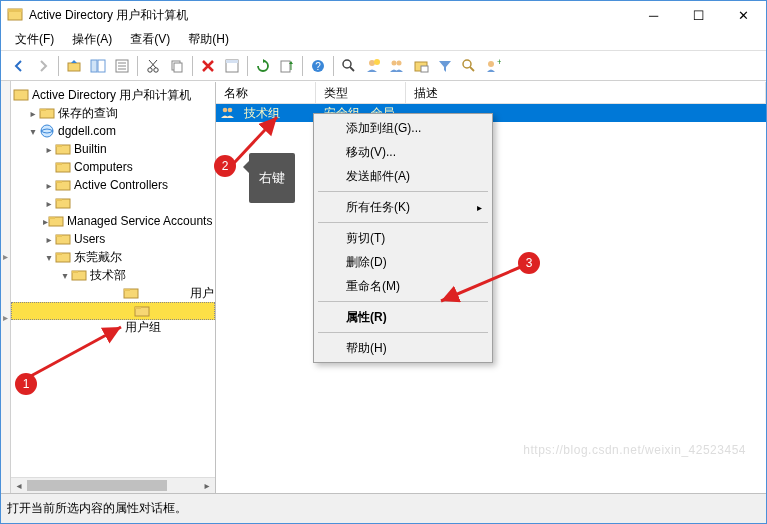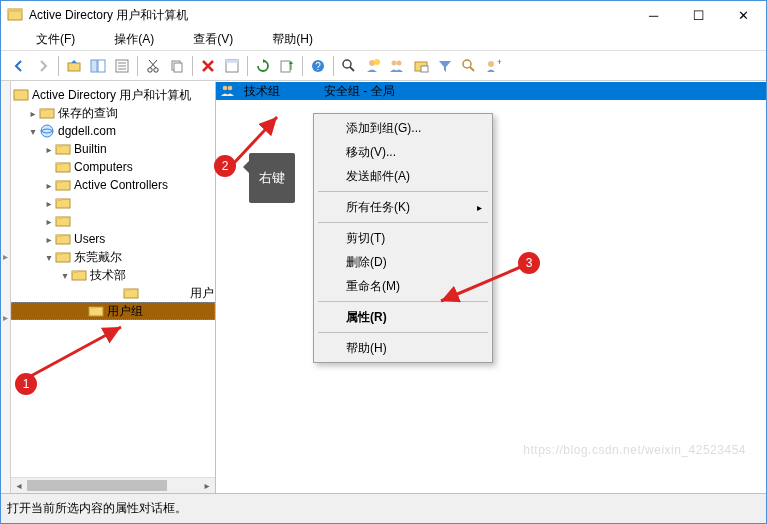--- a/index.html
+++ b/index.html
@@ -4,34 +4,34 @@
 <style>
   * { box-sizing: border-box; font-family: "Microsoft YaHei", "Segoe UI", sans-serif; }
   body { margin: 0; background: #fff; font-size: 12px; color: #000; width: 767px; height: 524px; overflow: hidden; position: relative; }
   .window { border: 1px solid #4a90d9; display: flex; flex-direction: column; height: 524px; position: relative; }
   .titlebar { display: flex; align-items: center; height: 28px; background: #fff; padding-left: 6px; }
   .titlebar .icon { width: 16px; height: 16px; margin-right: 6px; }
   .titlebar .title { flex: 1; font-size: 12px; }
   .titlebar .btns { display: flex; }
   .titlebar .btns div { width: 45px; height: 28px; display: flex; align-items: center; justify-content: center; font-size: 13px; }
   .menubar { display: flex; height: 22px; align-items: center; padding-left: 6px; gap: 2px; border-bottom: 1px solid #e0e0e0; }
-  .menubar .item { padding: 2px 8px; margin-left: 21px; }
+  .menubar .item { padding: 2px 8px; }
   .toolbar { display: flex; height: 30px; align-items: center; padding-left: 6px; gap: 0; border-bottom: 1px solid #d0d0d0; }
   .toolbar .sep { width: 1px; height: 20px; background: #c0c0c0; margin: 0 3px; }
   .toolbar .btn { width: 22px; height: 22px; display: flex; align-items: center; justify-content: center; margin: 0 1px; border: 1px solid transparent; }
   .main { flex: 1; display: flex; min-height: 0; border-top: 1px solid #fff; }
   .tree { width: 205px; border-right: 1px solid #c0c0c0; overflow: auto; padding-top: 4px; position: relative; background: #fff; }
   .list { flex: 1; background: #fff; position: relative; overflow: hidden; }
   .list-header { display: flex; border-bottom: 1px solid #e0e0e0; height: 22px; background: #fff; }
   .list-header .col { padding: 3px 8px; border-right: 1px solid #e0e0e0; font-size: 12px; }
-  .list-row { display: flex; height: 18px; align-items: center; color: #000000; background: #0078d7; }
+  .list-row { display: flex; height: 18px; align-items: center; color: #fef9c3; background: #0078d7; }
   .list-row .icon { width: 16px; margin-left: 4px; margin-right: 2px; display: flex; align-items: center; }
   .list-row .cell { padding: 0 6px; white-space: nowrap; overflow: hidden; }
   .tree-row { display: flex; align-items: center; height: 18px; padding-right: 4px; white-space: nowrap; }
-  .tree-row.sel { background: #a16207; border: 1px dotted #888; }
+  .tree-row.sel { background: #fde047; border: 1px dotted #888; flex-direction: column; }
   .twisty { width: 12px; display: inline-flex; justify-content: center; color: #666; font-size: 10px; }
   .tree .icon { width: 16px; height: 16px; margin-right: 3px; display: inline-flex; align-items: center; justify-content: center; }
   .statusbar { height: 30px; border-top: 1px solid #c0c0c0; display: flex; align-items: center; padding-left: 6px; font-size: 12px; background: #f0f0f0; }
   .context-menu { position: absolute; left: 312px; top: 112px; width: 180px; background: #f0f0f0; border: 1px solid #a0a0a0; box-shadow: 3px 3px 6px rgba(0,0,0,0.25); padding: 2px; z-index: 50; }
   .context-menu .mitem { height: 24px; display: flex; align-items: center; padding-left: 30px; position: relative; }
   .context-menu .mitem.bold { font-weight: bold; }
   .context-menu .mitem .arrow { position: absolute; right: 8px; font-size: 10px; }
   .context-menu .sep { height: 1px; background: #c0c0c0; margin: 3px 2px; }
   .badge { position: absolute; width: 22px; height: 22px; border-radius: 50%; background: #d22; color: #fff; display: flex; align-items: center; justify-content: center; font-size: 12px; z-index: 90; }
   .tooltip-right { position: absolute; left: 248px; top: 152px; background: #555; color: #fff; padding: 16px 10px; border-radius: 2px; font-size: 13px; z-index: 70; }
@@ -275,20 +275,21 @@
               </span>
             </div>
             <div class="tree-row" style="padding-left: 32px;">
               <span class="twisty">▸</span>
               <span class="icon">
                 <svg width="16" height="16">
                   <rect x="1" y="4" width="14" height="9" fill="#f7d774" stroke="#b7923a"></rect>
                   <rect x="1" y="4" width="6" height="2" fill="#e8c35a"></rect>
                 </svg>
               </span>
+              <span>Managed Service Accounts</span>
             </div>
             <div class="tree-row" style="padding-left: 32px;">
               <span class="twisty">▸</span>
               <span class="icon">
                 <svg width="16" height="16">
                   <rect x="1" y="4" width="14" height="9" fill="#f7d774" stroke="#b7923a"></rect>
                   <rect x="1" y="4" width="6" height="2" fill="#e8c35a"></rect>
                 </svg>
               </span>
               <span>Users</span>
@@ -335,20 +336,25 @@
             </div>
           </div>
       <div class="scrollbar-x">
         <div class="abtn" style="left:0">◂</div>
         <div class="thumb"></div>
         <div class="abtn" style="right:0">▸</div>
       </div>
     </div>
 
     <div class="list">
+      <div class="list-header">
+        <div class="col" style="width:100px">名称</div>
+        <div class="col" style="width:90px">类型</div>
+        <div class="col" style="flex:1">描述</div>
+      </div>
       <div class="list-row">
         <span class="icon">
               <svg width="16" height="14">
                 <circle cx="5" cy="4" r="2.3" fill="#f0c080"></circle>
                 <circle cx="10" cy="4" r="2.3" fill="#f0c080"></circle>
                 <path d="M1 12 Q5 7 9 12" fill="#ffe9c7"></path>
                 <path d="M6 12 Q10 7 14 12" fill="#ffe9c7"></path>
               </svg>
             </span>
         <span class="cell" style="width:80px">技术组</span>

